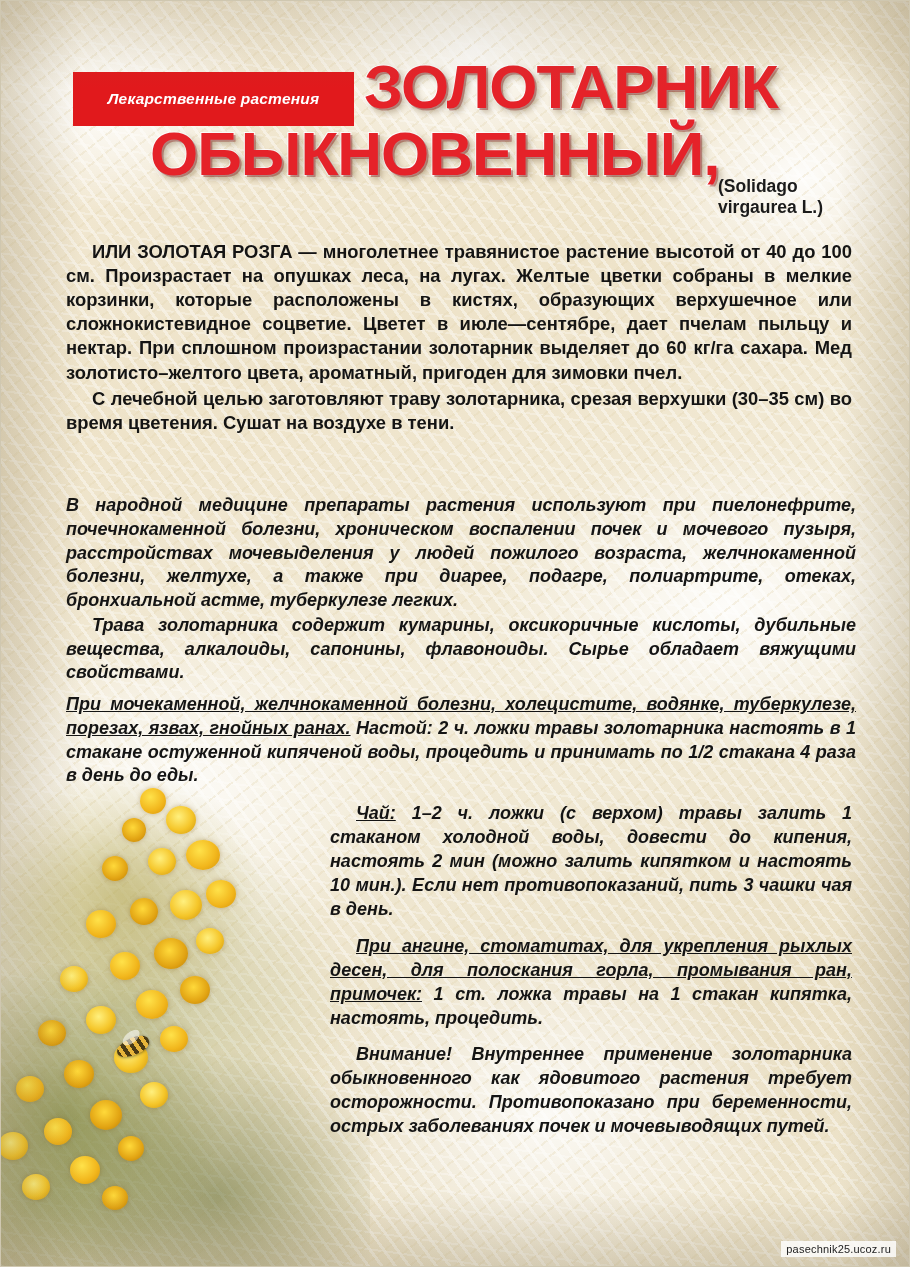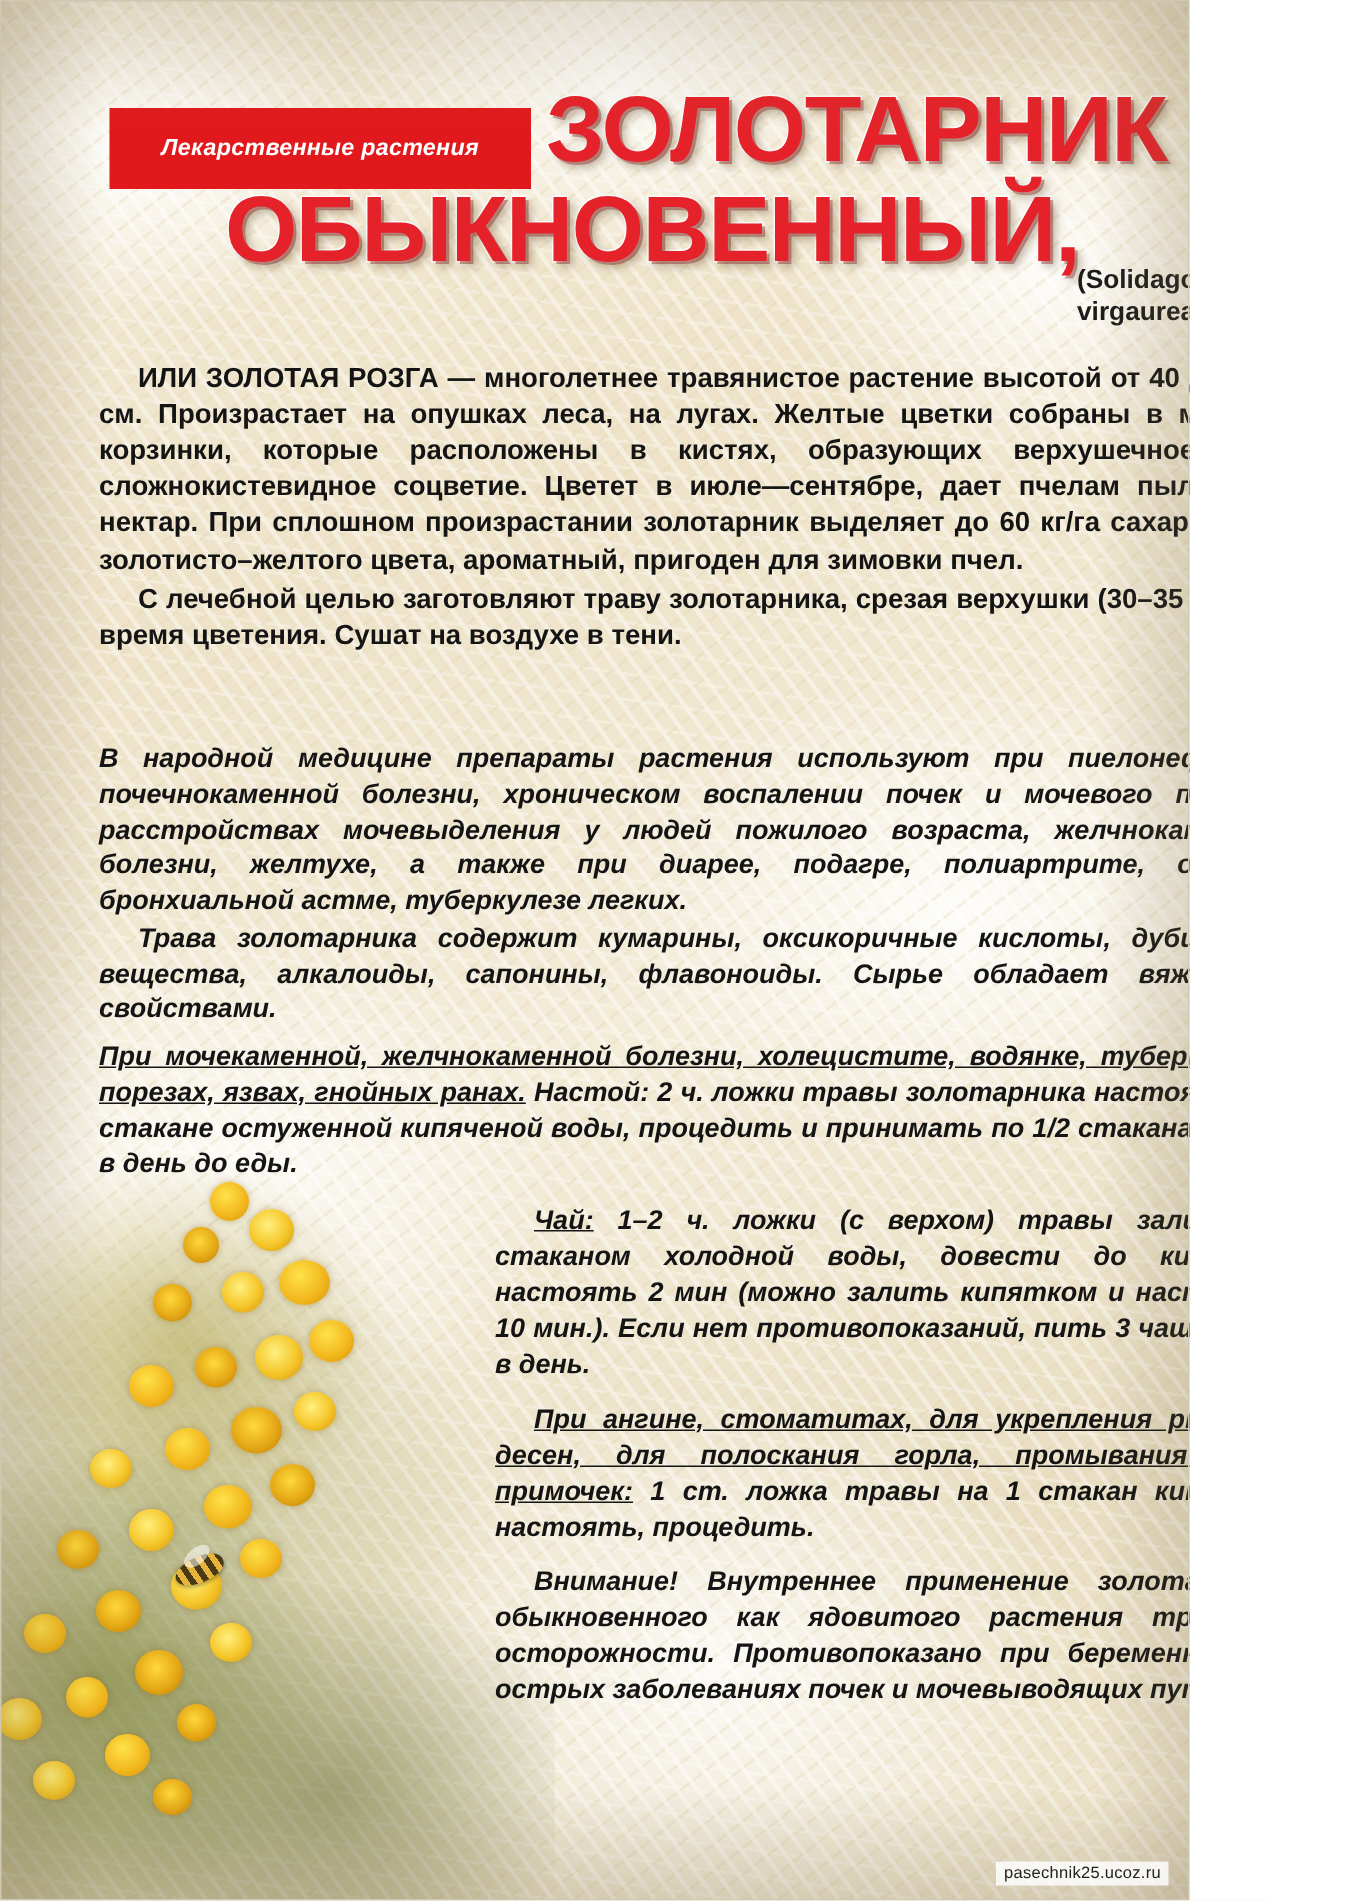--- a/index.html
+++ b/index.html
@@ -2,21 +2,21 @@
 <html lang="ru"><head>
 <meta charset="utf-8">
 <style>
   html, body {
     margin: 0;
     padding: 0;
     background: #ffffff;
   }
   #page {
     position: relative;
-    width: 793px;
+    width: 910px;
     height: 1267px;
     overflow: hidden;
     font-family: "Liberation Sans", sans-serif;
     background: #efe9d8;
   }
 
   
   .bg-base {
     position: absolute;
     inset: 0;

